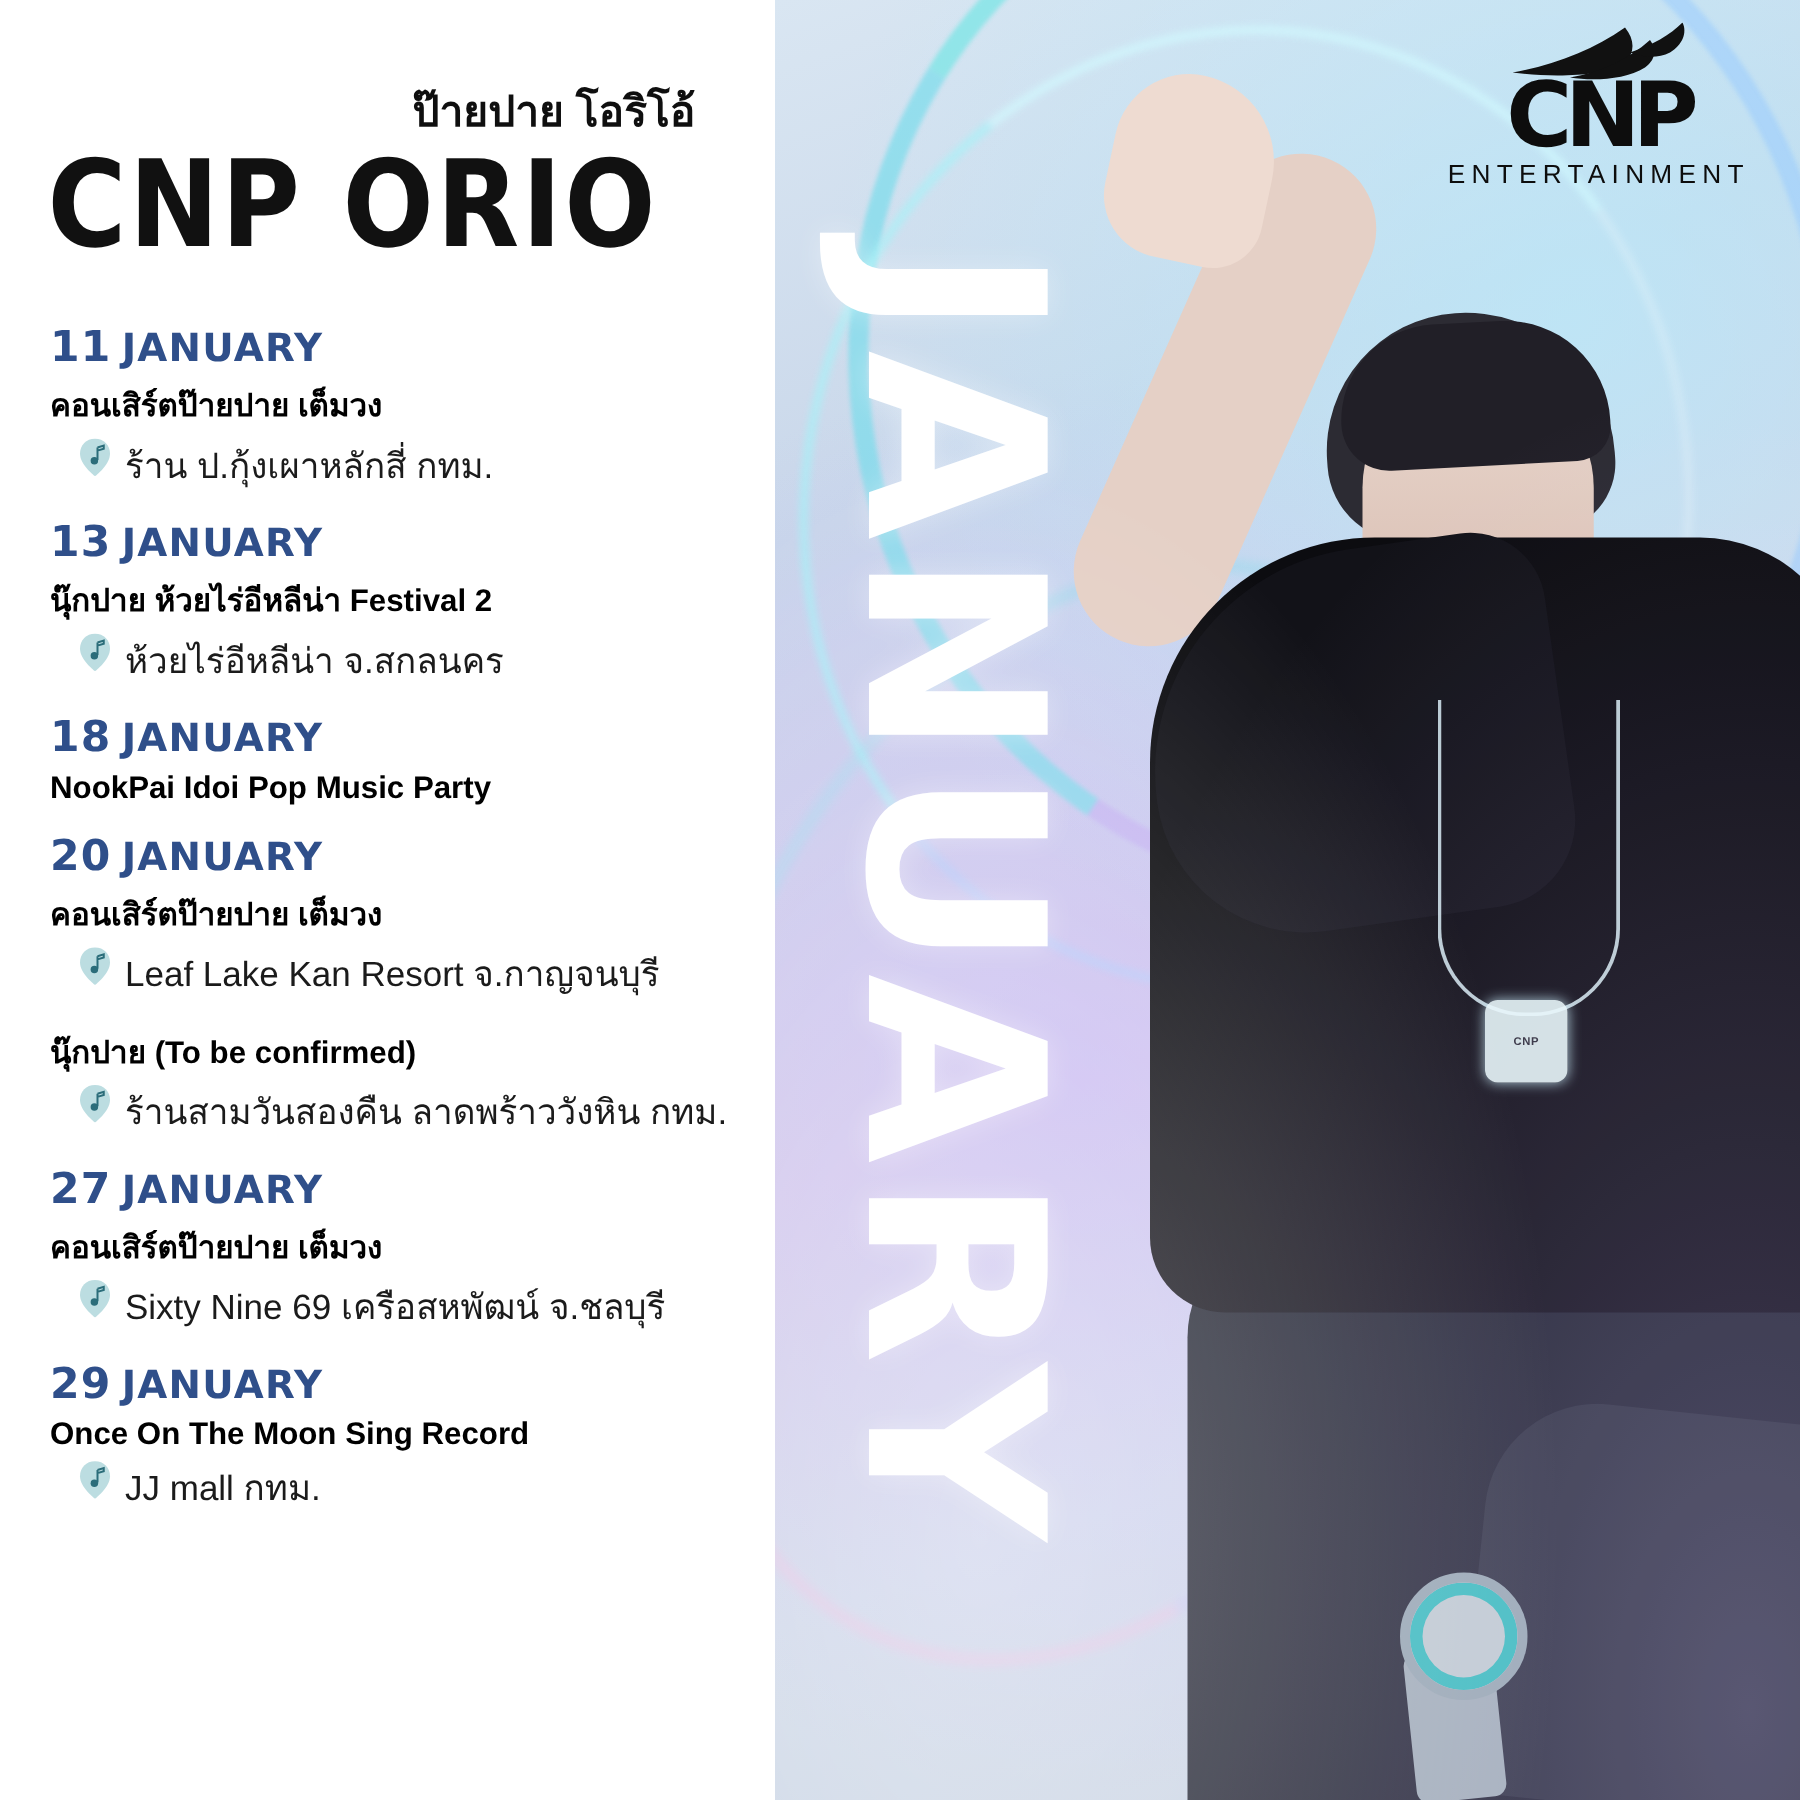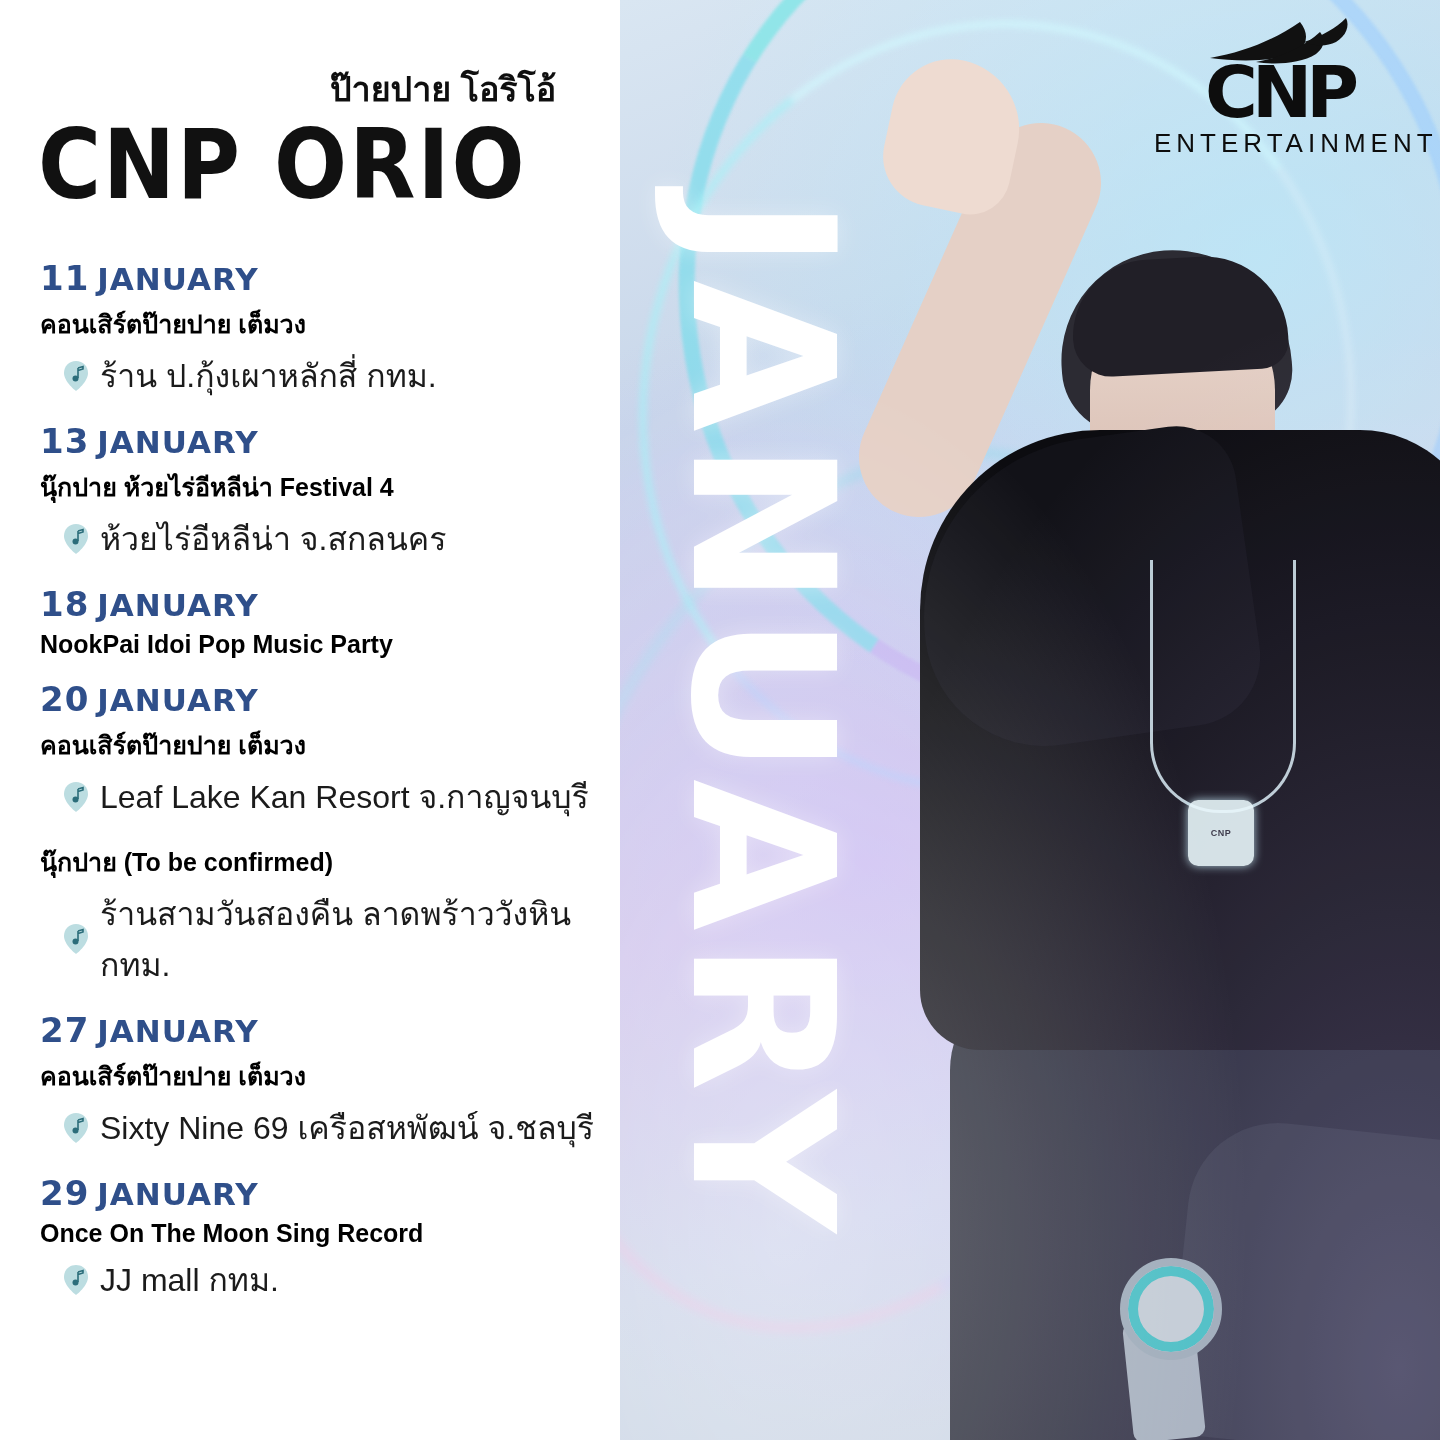--- a/index.html
+++ b/index.html
@@ -233,21 +233,21 @@
   .logo-mark {
     font-family: "DejaVu Sans", sans-serif;
     font-weight: bold;
     font-size: 72px;
     letter-spacing: -6px;
     line-height: 0.95;
     color: #0d0d0d;
   }
   .logo-sub {
     font-family: "Liberation Sans", sans-serif;
-    font-size: 26px;
+    font-size: 21px;
     letter-spacing: 5px;
     color: #0d0d0d;
     margin-top: 2px;
   }
 
   
   .left {
     position: absolute;
     left: 0; top: 0;
     width: 620px;
@@ -293,23 +293,22 @@
   }
   .event-date .daynum { font-size: 34px; margin-right: 8px; text-align: right; }
   .event-name {
     font-size: 25px;
     font-weight: bold;
     color: #000000;
     margin-bottom: 6px;
   }
   .event-venue {
     display: flex;
-    align-items: center;
     gap: 10px;
-    font-size: 32px;
+    font-size: 28px;
     color: #1b1b1b;
     padding-left: 22px;
   }
   .pin {
     position: relative;
     width: 28px;
     height: 32px;
     flex: 0 0 28px;
   }
 </style>
@@ -378,21 +377,21 @@
             </svg>
           </span>
           <span>ร้าน ป.กุ้งเผาหลักสี่  กทม.</span>
         </div>
       </div>
 
       <div class="event">
         <div class="event-date">
           <span class="daynum">13</span><span>JANUARY</span>
         </div>
-        <div class="event-name">นุ๊กปาย ห้วยไร่อีหลีน่า Festival 4</div>
+        <div class="event-name">นุ๊กปาย ห้วยไร่อีหลีน่า Festival 2</div>
         <div class="event-venue">
           <span class="pin">
             <svg width="28" height="32" viewBox="0 0 28 32">
               <path d="M14 1 C7 1 2 6 2 13 C2 22 14 31 14 31 C14 31 26 22 26 13 C26 6 21 1 14 1 Z" fill="#bcdde1"></path>
               <path d="M16 8 L16 18 M16 8 L21 6.5 L21 9 L16 10.5" stroke="#2b6d7a" stroke-width="1.6" fill="none"></path>
               <circle cx="13.5" cy="18.5" r="3" fill="#2b6d7a"></circle>
             </svg>
           </span>
           <span>ห้วยไร่อีหลีน่า จ.สกลนคร</span>
         </div>

